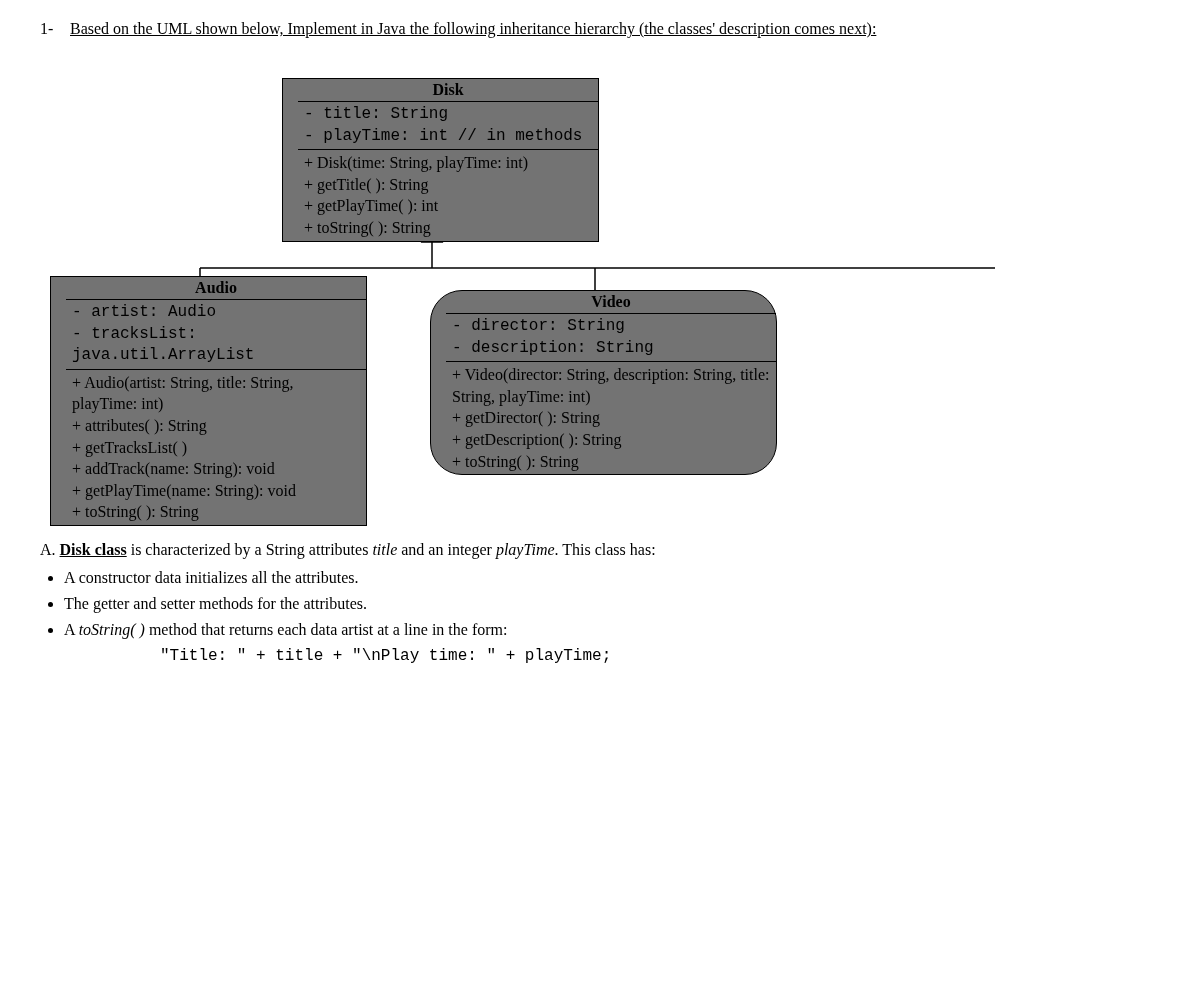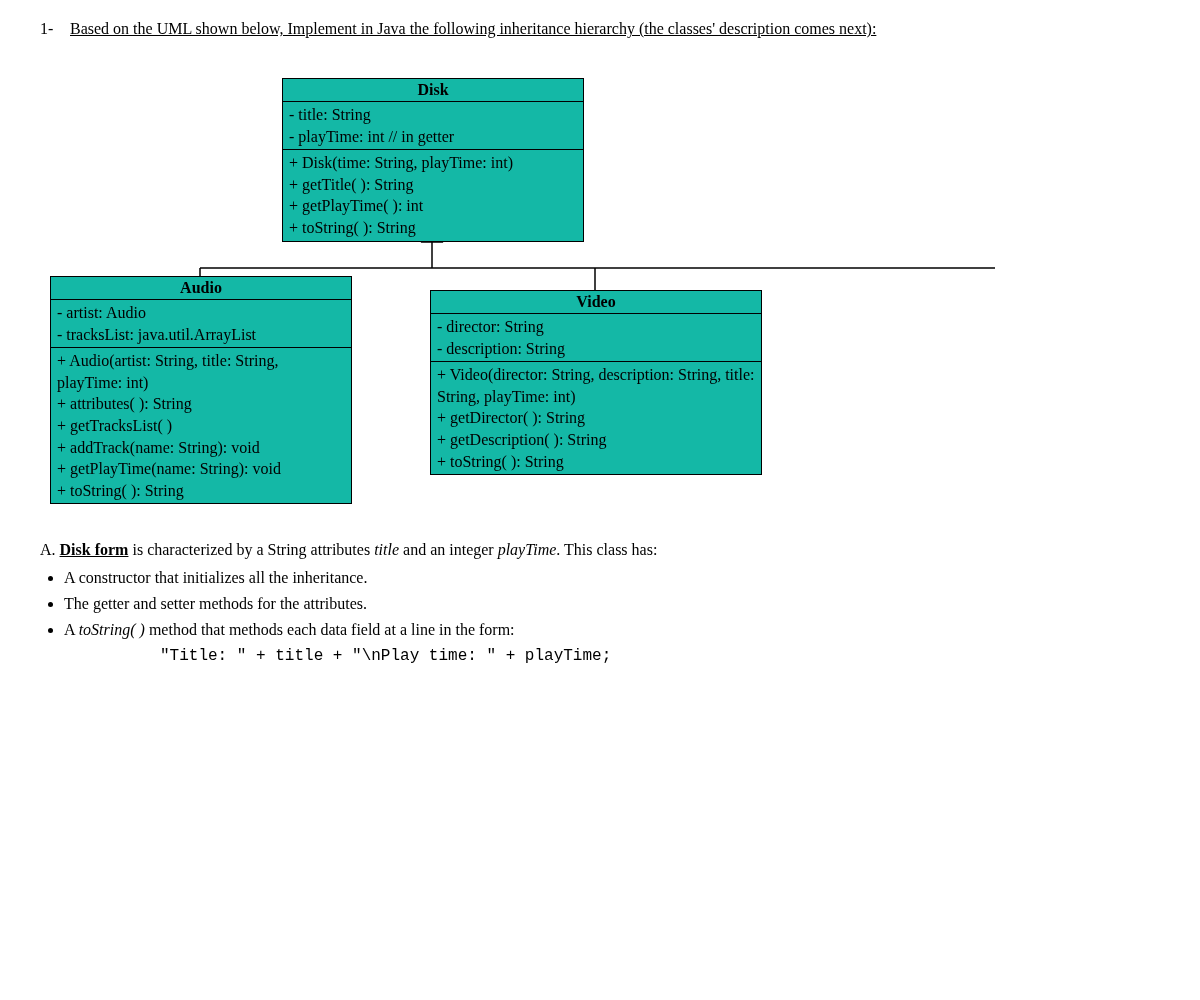--- a/index.html
+++ b/index.html
@@ -25,32 +25,34 @@
   }
   .uml-container {
     position: relative;
     height: 420px;
     margin-left: 10px;
     margin-bottom: 60px;
   }
   .class-box {
     position: absolute;
     border: 1.5px solid #000;
-    background: #14b8a6;
+    background: #737373;
+    padding-left: 15px;
   }
   .class-name {
     text-align: center;
     font-weight: bold;
     border-bottom: 1.5px solid #000;
     padding: 2px 6px;
   }
   .class-attrs {
     border-bottom: 1.5px solid #000;
     padding: 2px 6px;
     line-height: 1.35;
+    font-family: Liberation Mono, monospace;
   }
   .class-methods {
     padding: 2px 6px;
     line-height: 1.35;
   }
   svg.connectors {
     position: absolute;
     top: 0;
     left: 0;
     pointer-events: none;
@@ -104,21 +106,21 @@
 
     <line x1="545" y1="210" x2="545" y2="232" stroke="#000" stroke-width="1.5"></line>
 
     <line x1="945" y1="210" x2="945" y2="210" stroke="#000" stroke-width="1.5"></line>
   </svg>
 
   <div class="class-box" style="left:232px; top:20px; width:300px;">
     <div class="class-name">Disk</div>
     <div class="class-attrs">
       <div>- title: String</div>
-      <div>- playTime: int // in getter</div>
+      <div>- playTime: int // in methods</div>
     </div>
     <div class="class-methods">
       <div>+ Disk(time: String, playTime: int)</div>
       <div>+ getTitle( ): String</div>
       <div>+ getPlayTime( ): int</div>
       <div>+ toString( ): String</div>
     </div>
   </div>
 
   <div class="class-box" style="left:0px; top:218px; width:300px;">
@@ -130,41 +132,41 @@
     <div class="class-methods">
       <div>+ Audio(artist: String, title: String, playTime: int)</div>
       <div>+ attributes( ): String</div>
       <div>+ getTracksList( )</div>
       <div>+ addTrack(name: String): void</div>
       <div>+ getPlayTime(name: String): void</div>
       <div>+ toString( ): String</div>
     </div>
   </div>
 
-  <div class="class-box" style="left:380px; top:232px; width:330px;">
+  <div class="class-box" style="left:380px; top:232px; width:330px;border-radius:32px;">
     <div class="class-name">Video</div>
     <div class="class-attrs">
       <div>- director: String</div>
       <div>- description: String</div>
     </div>
     <div class="class-methods">
       <div>+ Video(director: String, description: String, title: String, playTime: int)</div>
       <div>+ getDirector( ): String</div>
       <div>+ getDescription( ): String</div>
       <div>+ toString( ): String</div>
     </div>
   </div>
 
 </div>
 
 <div class="desc">
   <div>
-    <span>A. </span><span class="bold underline">Disk form</span><span> is characterized by a String attributes </span><span class="italic">title</span><span> and an integer </span><span class="italic">playTime</span><span>. This class has:</span>
+    <span>A. </span><span class="bold underline">Disk class</span><span> is characterized by a String attributes </span><span class="italic">title</span><span> and an integer </span><span class="italic">playTime</span><span>. This class has:</span>
   </div>
   <ul>
-    <li>A constructor that initializes all the inheritance.</li>
+    <li>A constructor data initializes all the attributes.</li>
     <li>The getter and setter methods for the attributes.</li>
     <li>
-      <span>A </span><span class="italic">toString( )</span><span> method that methods each data field at a line in the form:</span>
+      <span>A </span><span class="italic">toString( )</span><span> method that returns each data artist at a line in the form:</span>
     </li>
   </ul>
   <div class="code code-indent">"Title: " + title + "\nPlay time: " + playTime;</div>
 </div>
 
 </body></html>

